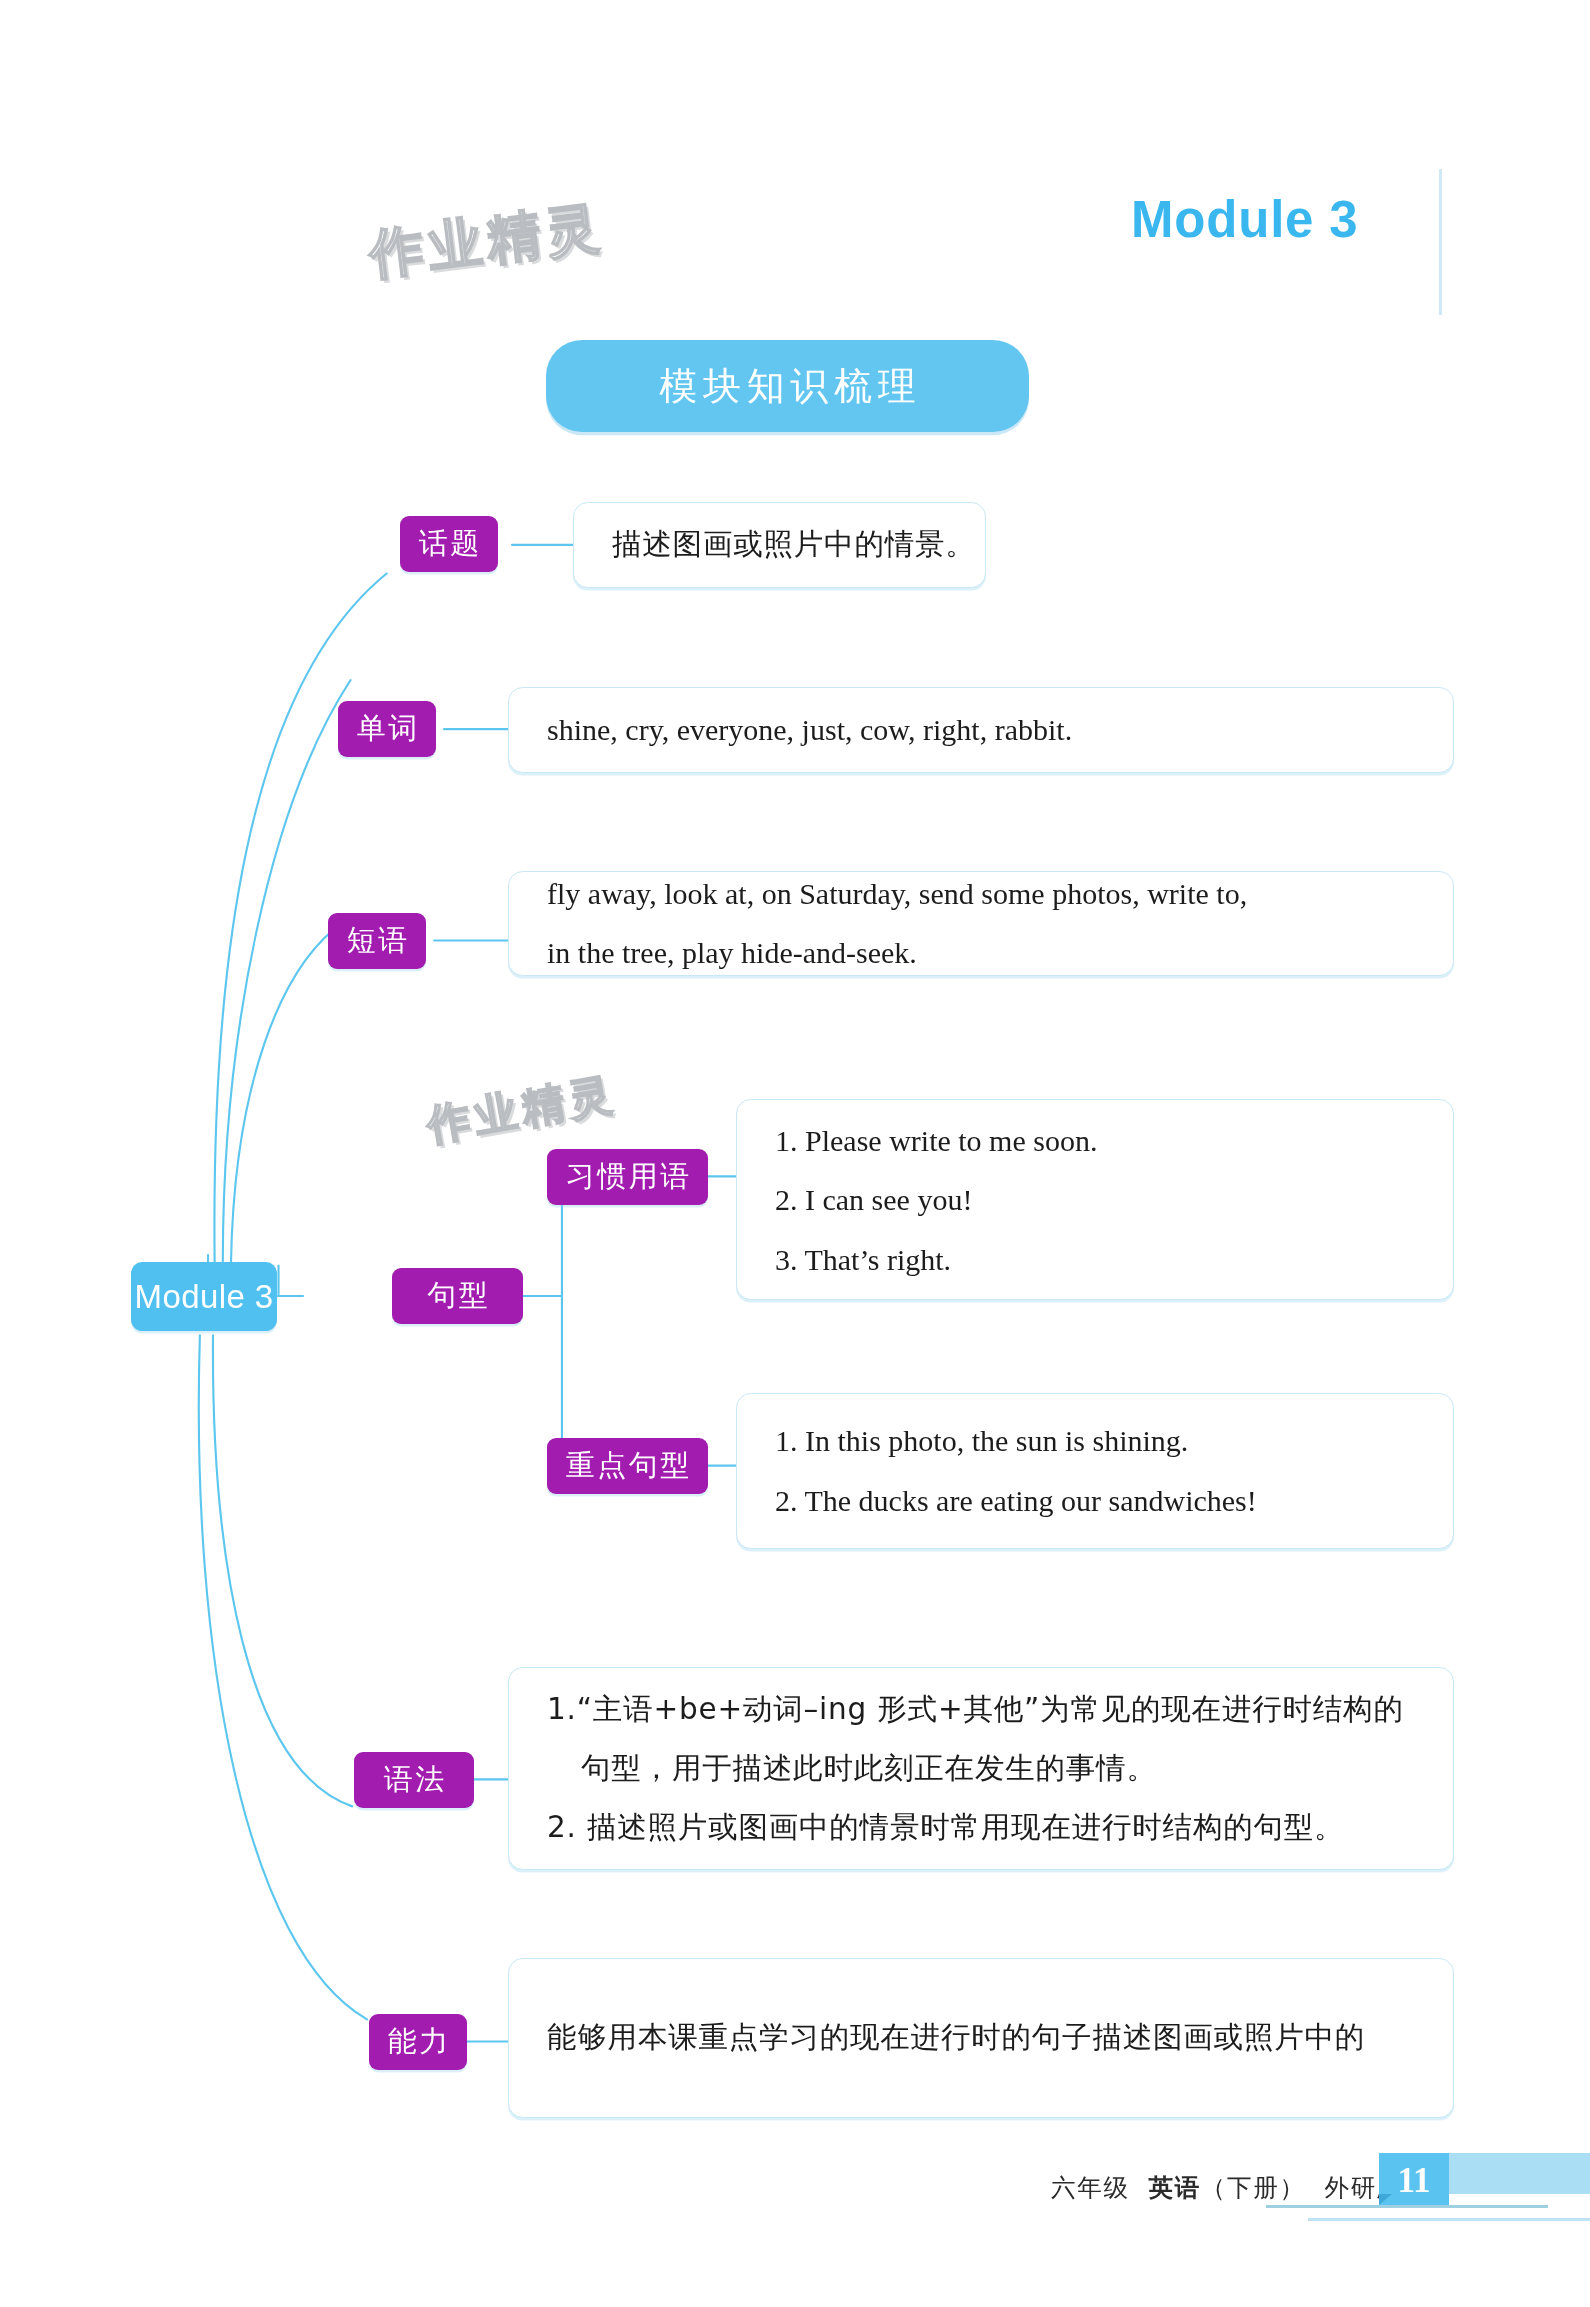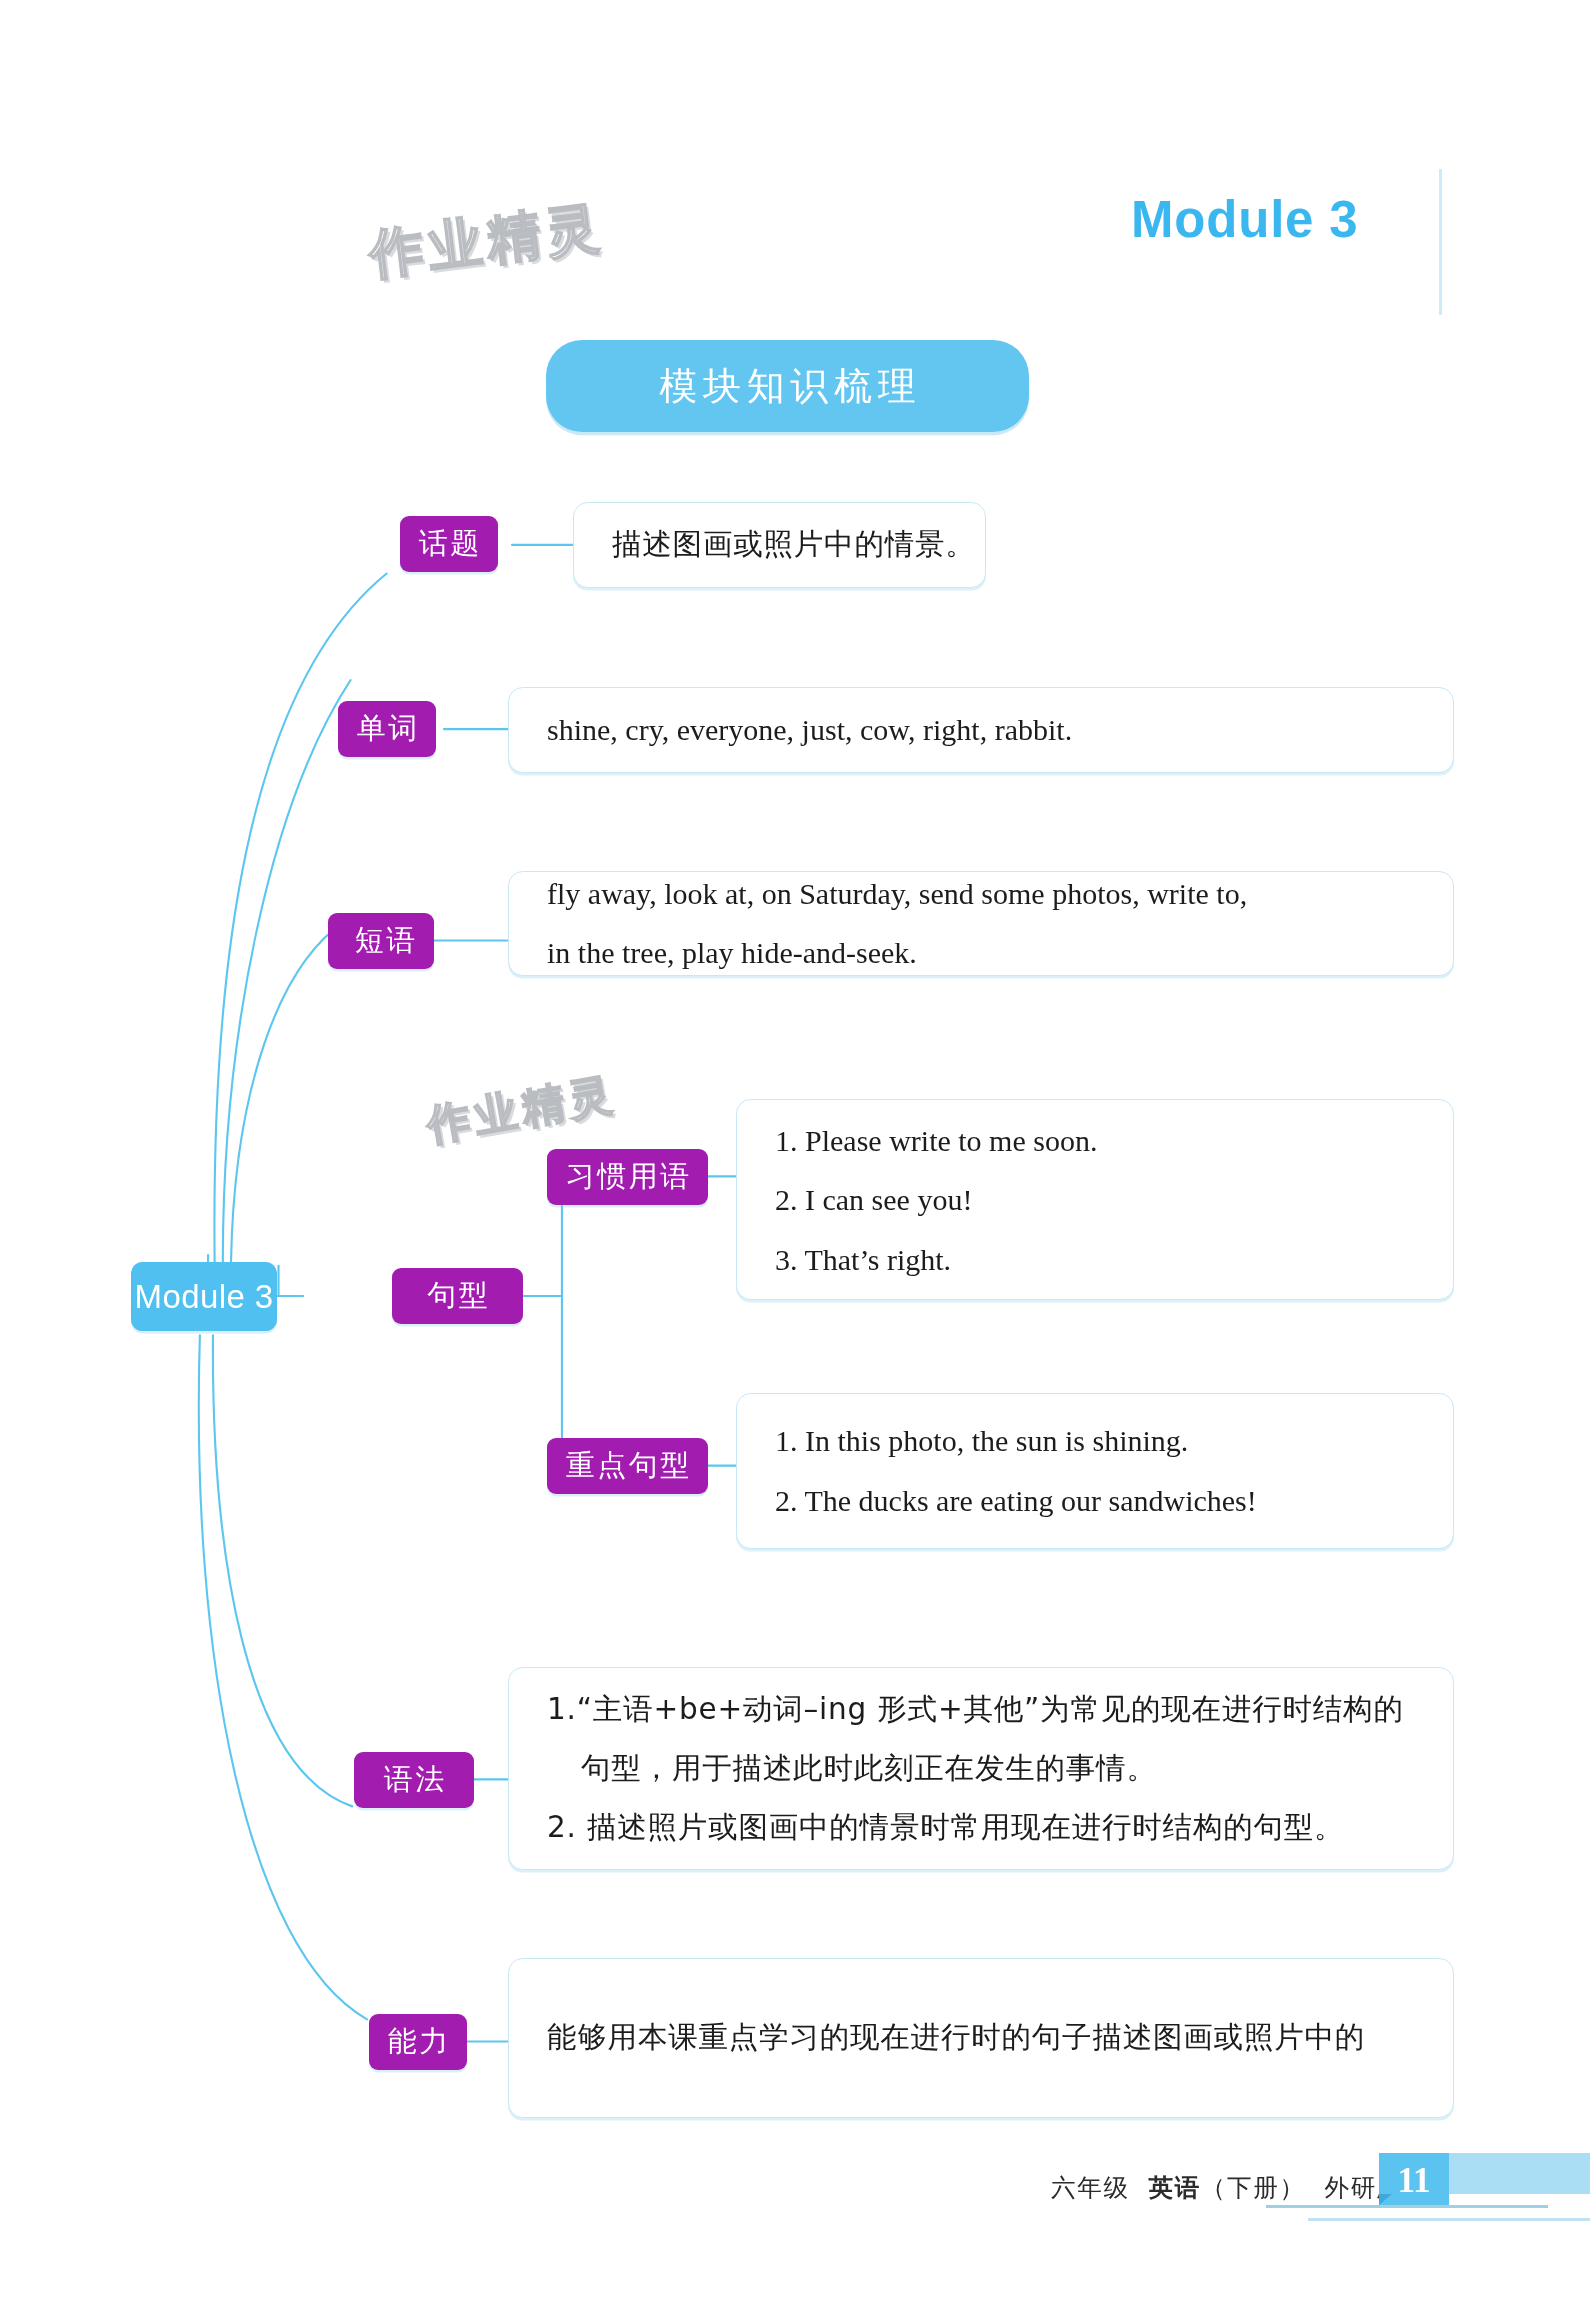--- a/index.html
+++ b/index.html
@@ -277,21 +277,21 @@
 
   <div class="chip" style="left:338px; top:701px; width:98px; height:56px;">
     <span>单词</span>
   </div>
   <div class="card" style="left:508px; top:687px; width:946px; height:86px;">
     <div class="card-inner">
       <div class="card-line">shine, cry, everyone, just, cow, right, rabbit.</div>
     </div>
   </div>
 
-  <div class="chip" style="left:328px; top:913px; width:98px; height:56px;padding-left:8px;">
+  <div class="chip" style="left:328px; top:913px; width:98px; height:56px;">
     <span>短语</span>
   </div>
   <div class="card" style="left:508px; top:871px; width:946px; height:105px;text-decoration:underline;">
     <div class="card-inner">
       <div class="card-line">fly away, look at, on Saturday, send some photos, write to,</div>
       <div class="card-line">in the tree, play hide-and-seek.</div>
     </div>
   </div>
 
   <div class="chip" style="left:392px; top:1268px; width:131px; height:56px;">

